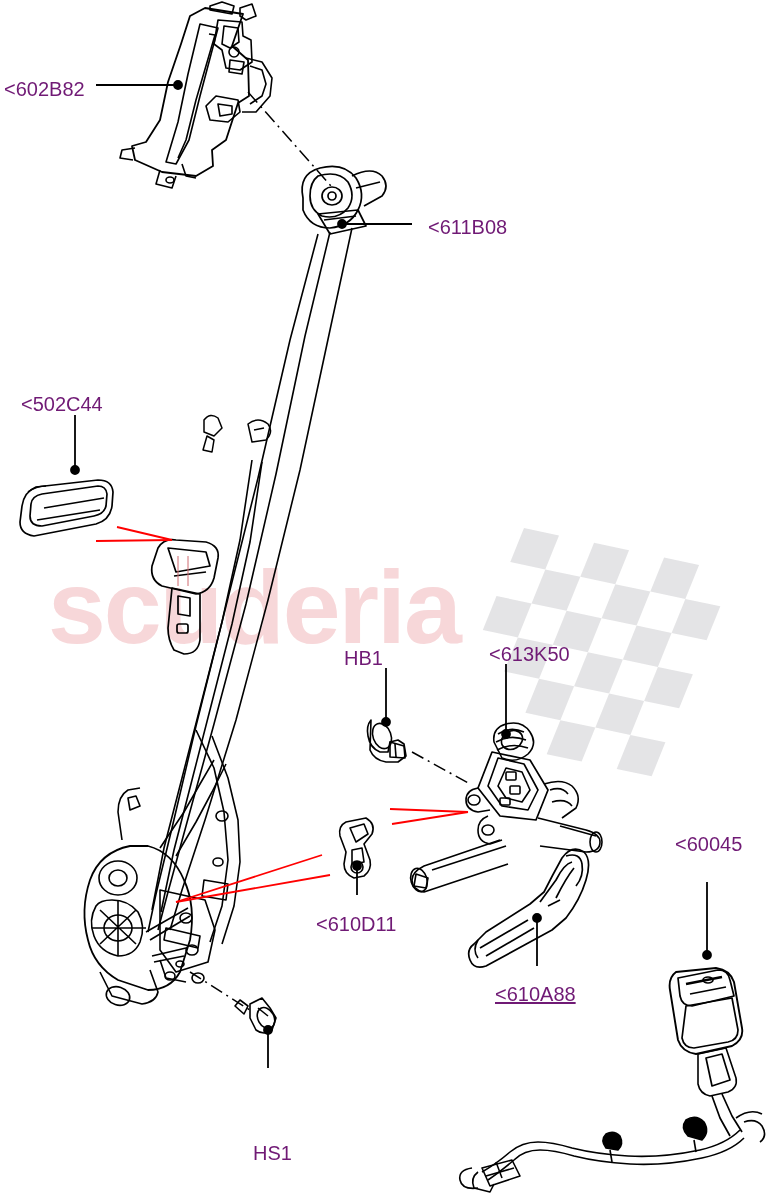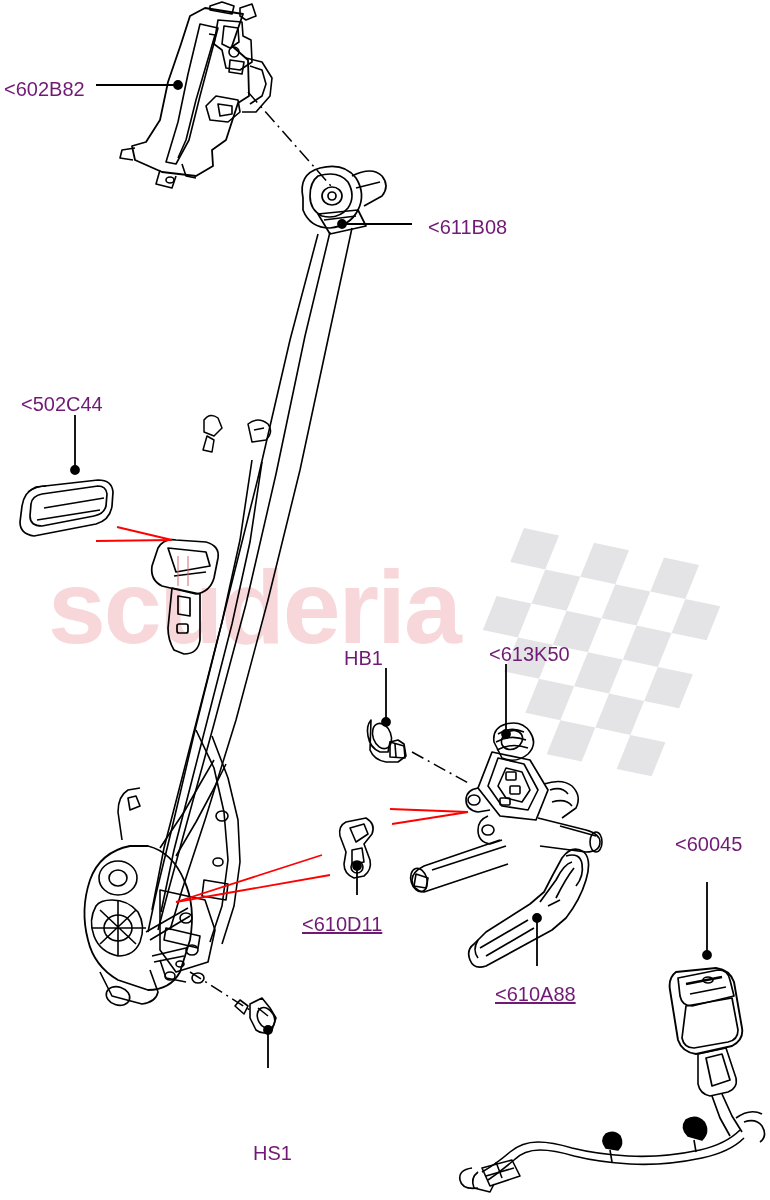--- a/index.html
+++ b/index.html
@@ -433,18 +433,18 @@
       </g>
     </g>
 
   </svg>
 
   <div class="label" style="left:4px;  top:78px;">&lt;602B82</div>
   <div class="label" style="left:428px;top:216px;">&lt;611B08</div>
   <div class="label" style="left:21px; top:393px;">&lt;502C44</div>
   <div class="label" style="left:344px;top:647px;">HB1</div>
   <div class="label" style="left:465px;top:643px;margin-left:24px;">&lt;613K50</div>
-  <div class="label" style="left:302px;top:913px;text-decoration:underline;">&lt;610D11</div>
+  <div class="label" style="left:316px;top:913px;">&lt;610D11</div>
   <div class="label" style="left:495px;top:983px;text-decoration:underline;">&lt;610A88</div>
   <div class="label" style="left:675px;top:833px;">&lt;60045</div>
   <div class="label" style="left:253px;top:1142px;">HS1</div>
 
 </div>
 
 </body></html>

